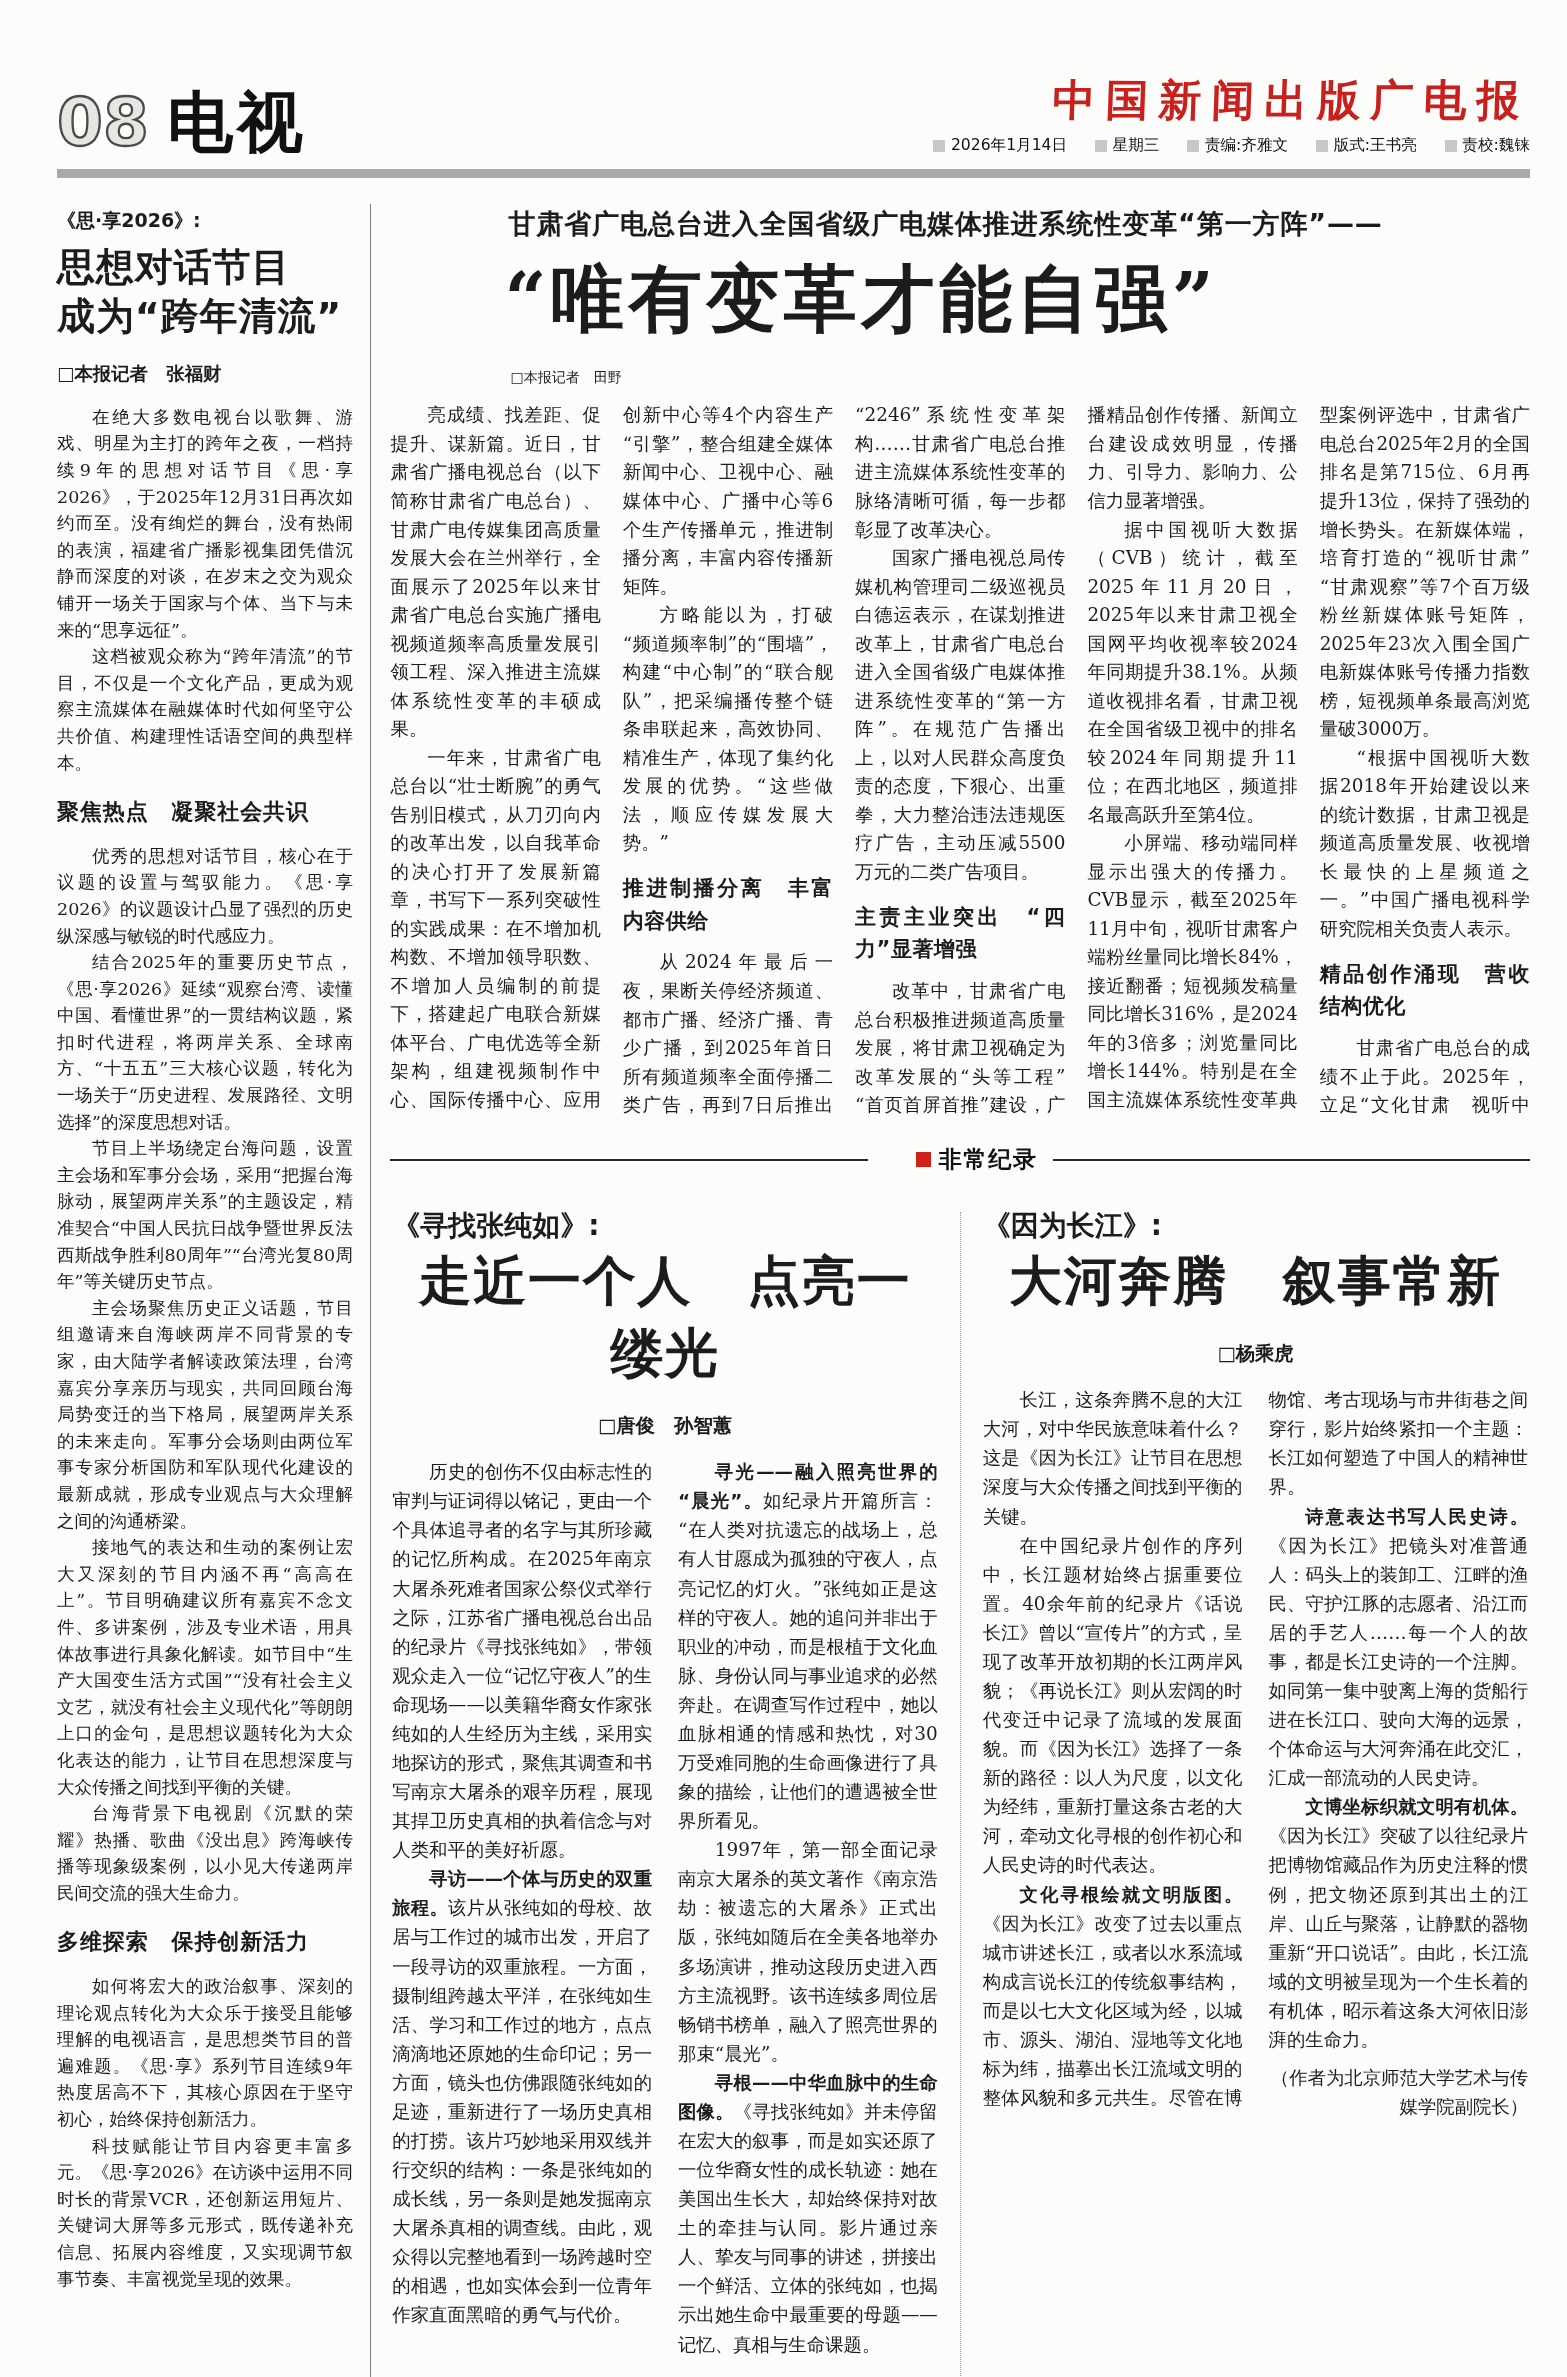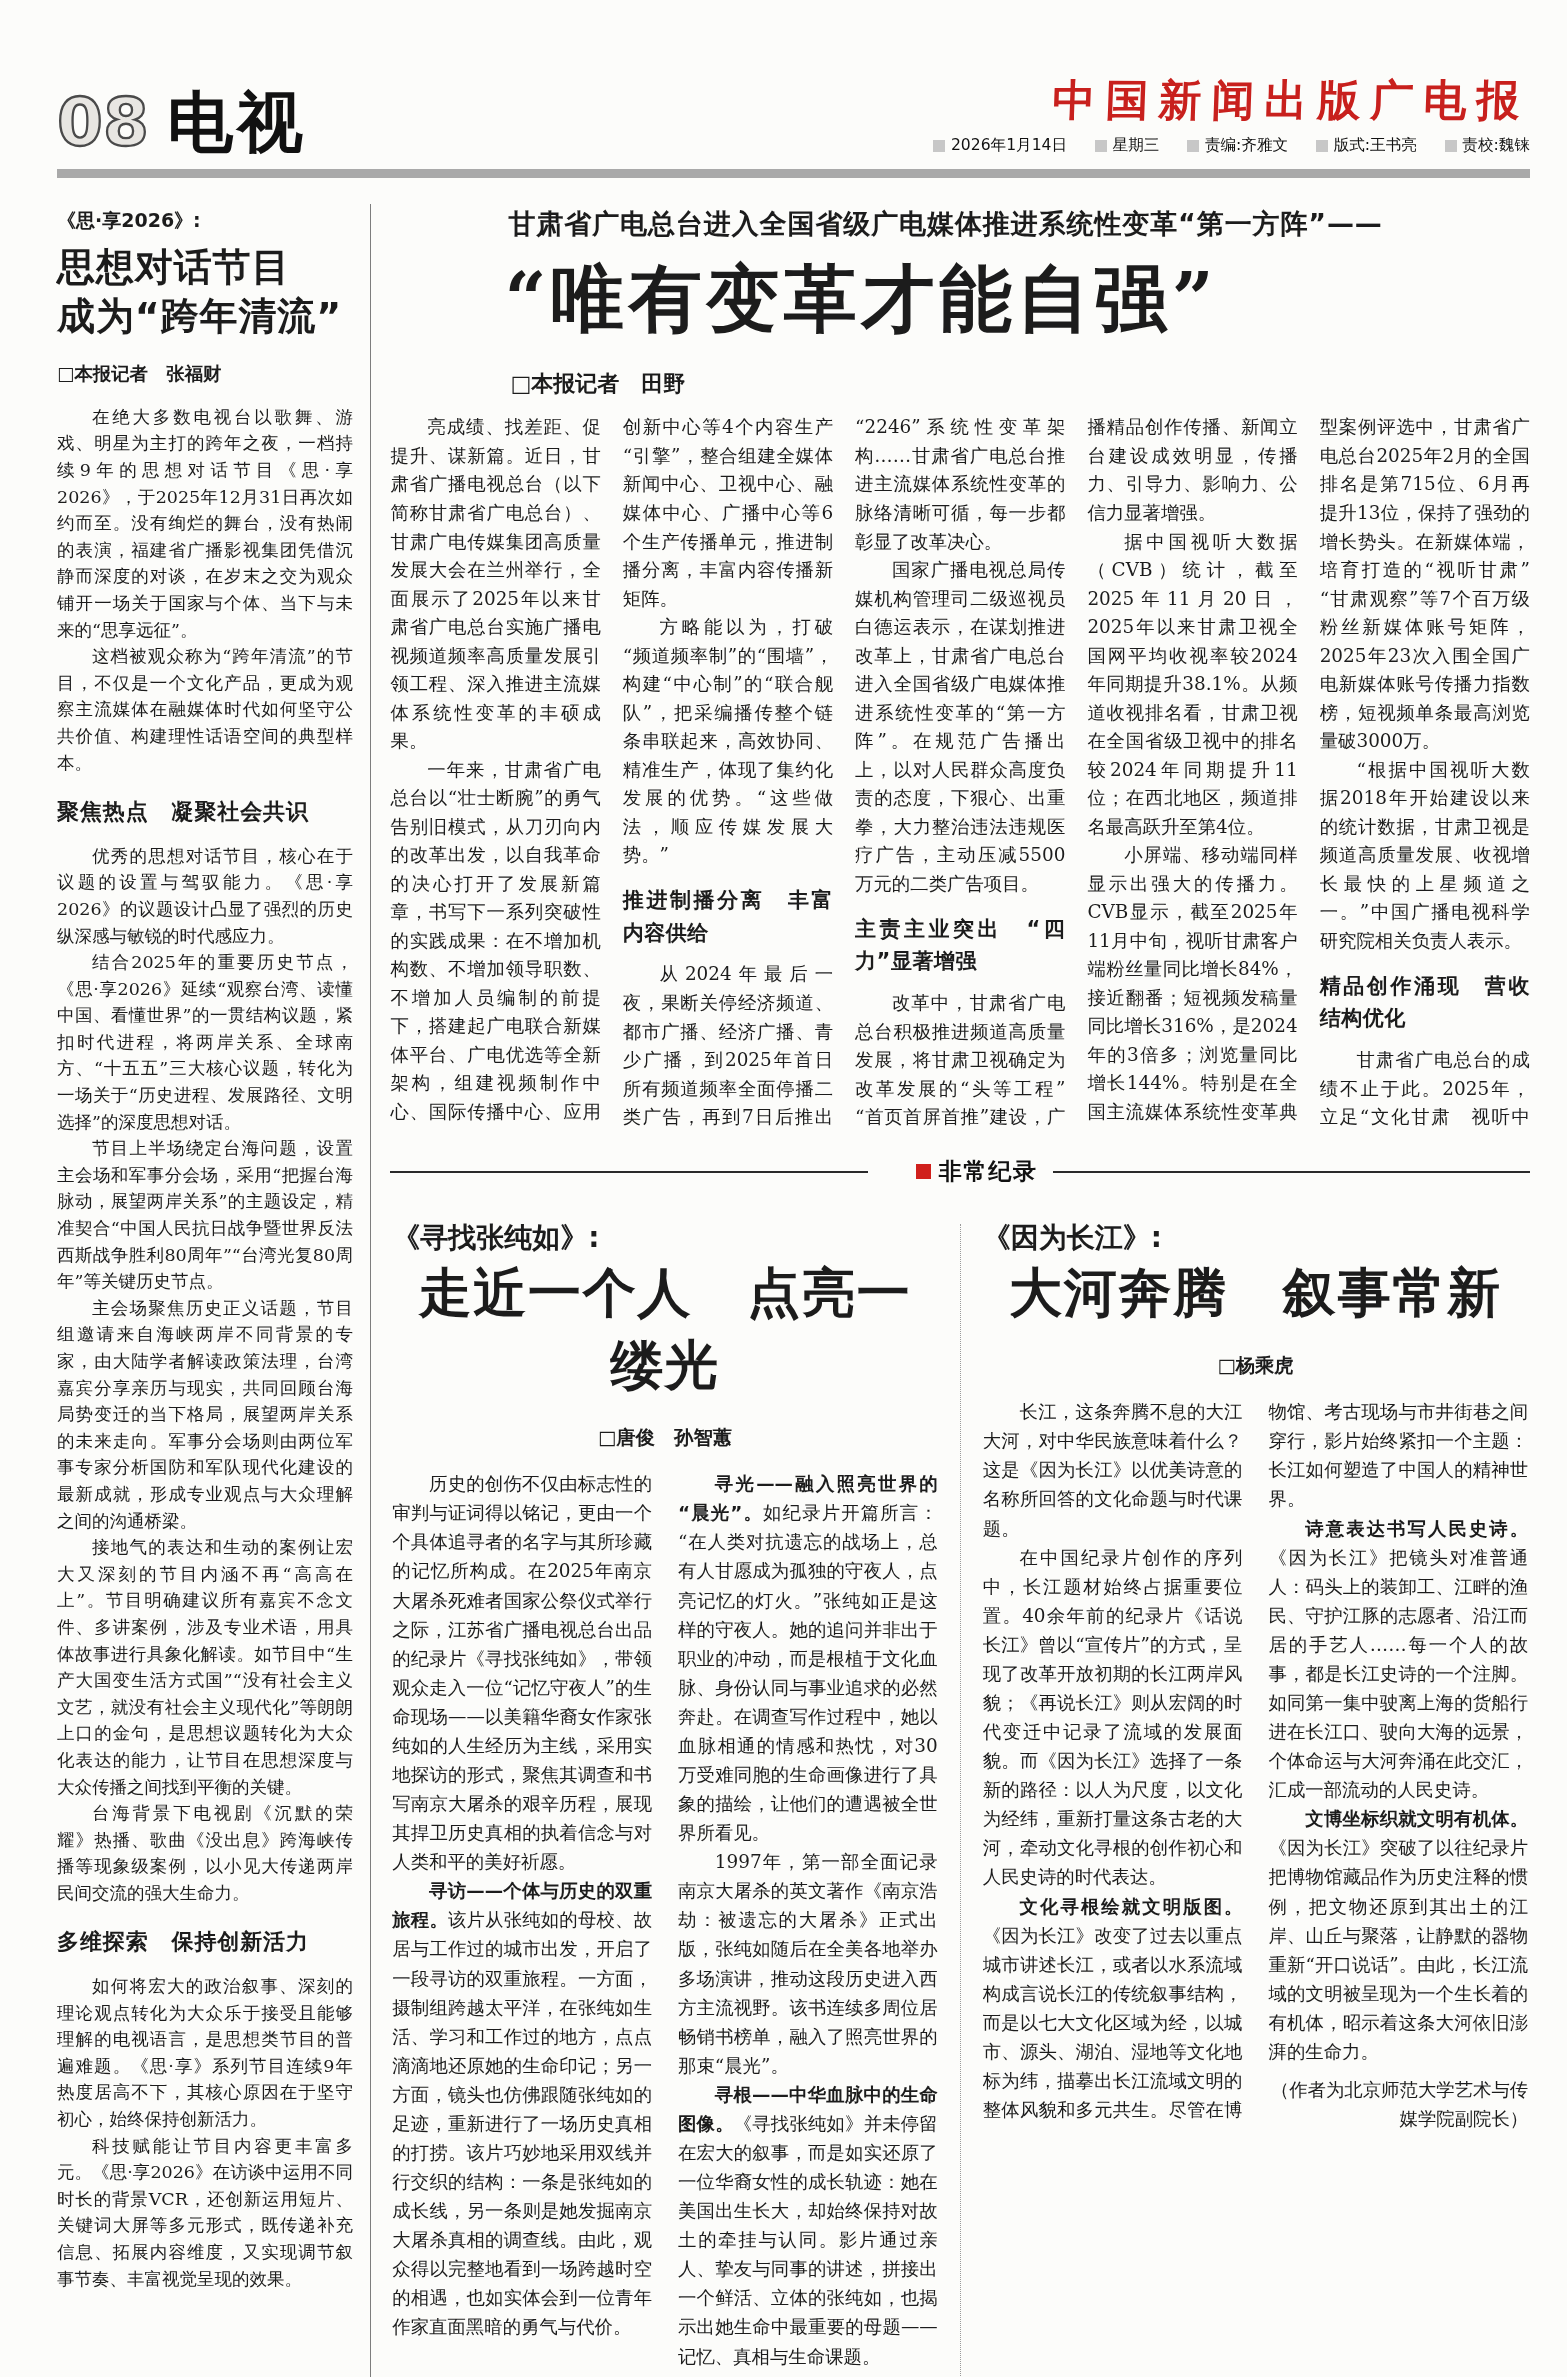--- a/index.html
+++ b/index.html
@@ -36,21 +36,21 @@
   .s-body{font-size:17.5px;line-height:1.52;text-align:justify;height:1885px;overflow:hidden;}
   .s-body .para{margin:0;text-indent:2em;}
   .s-body .sub{font-family:"DejaVu Sans","Liberation Sans",sans-serif;font-size:22px;font-weight:bold;
                margin:18.4px 0 14.7px;text-indent:0;letter-spacing:0.9px;}
 
   
   .m-kicker{font-family:"DejaVu Sans","Liberation Sans",sans-serif;font-size:27px;font-weight:bold;
             padding-left:118px;letter-spacing:0.9px;margin-top:1.8px;}
   .m-headline{font-size:73px;font-weight:700;letter-spacing:4.6px;padding-left:114px;margin-top:13px;
               font-family:"DejaVu Serif","Liberation Serif",serif;}
-  .m-byline{font-size:22px;font-weight:bold;padding-left:120px;margin:18.4px 0 14.7px;}
+  .m-byline{font-size:14px;font-weight:normal;padding-left:120px;margin:18.4px 0 14.7px;}
   .m-body{column-count:5;column-gap:22px;font-size:18.4px;line-height:1.55;text-align:justify;
           height:728px;overflow:hidden;}
   .m-body .para{margin:0;text-indent:2em;}
   .m-body .sub{font-family:"DejaVu Sans","Liberation Sans",sans-serif;font-size:21px;font-weight:bold;
                margin:14.7px 0 11px;text-indent:0;break-inside:avoid;letter-spacing:0.5px;}
 
   
   .divider{display:flex;align-items:center;margin:14.7px 0 3.7px;}
   .divider .line{flex:1;height:1.8px;background:#2a2a2a;}
   .div-label{margin:0 14.7px;display:flex;align-items:center;font-family:"DejaVu Sans","Liberation Sans",sans-serif;
@@ -168,21 +168,21 @@
             </div>
         </article>
 
         <div class="dotrule"></div>
 
         <article class="b-art">
           <div class="b-kicker">《因为长江》:</div>
           <h2 class="b-headline" style="margin:0">大河奔腾　叙事常新</h2>
           <div class="b-byline">□杨乘虎</div>
           <div class="b-body">
-              <p class="para">长江，这条奔腾不息的大江大河，对中华民族意味着什么？这是《因为长江》以优美诗意的名称所回答的文化命题与时代课题。</p>
+              <p class="para">长江，这条奔腾不息的大江大河，对中华民族意味着什么？这是《因为长江》让节目在思想深度与大众传播之间找到平衡的关键。</p>
               <p class="para">在中国纪录片创作的序列中，长江题材始终占据重要位置。40余年前的纪录片《话说长江》曾以“宣传片”的方式，呈现了改革开放初期的长江两岸风貌；《再说长江》则从宏阔的时代变迁中记录了流域的发展面貌。而《因为长江》选择了一条新的路径：以人为尺度，以文化为经纬，重新打量这条古老的大河，牵动文化寻根的创作初心和人民史诗的时代表达。</p>
               <p class="para"><strong>文化寻根绘就文明版图。</strong>《因为长江》改变了过去以重点城市讲述长江，或者以水系流域构成言说长江的传统叙事结构，而是以七大文化区域为经，以城市、源头、湖泊、湿地等文化地标为纬，描摹出长江流域文明的整体风貌和多元共生。尽管在博物馆、考古现场与市井街巷之间穿行，影片始终紧扣一个主题：长江如何塑造了中国人的精神世界。</p>
               <p class="para"><strong>诗意表达书写人民史诗。</strong>《因为长江》把镜头对准普通人：码头上的装卸工、江畔的渔民、守护江豚的志愿者、沿江而居的手艺人……每一个人的故事，都是长江史诗的一个注脚。如同第一集中驶离上海的货船行进在长江口、驶向大海的远景，个体命运与大河奔涌在此交汇，汇成一部流动的人民史诗。</p>
               <p class="para"><strong>文博坐标织就文明有机体。</strong>《因为长江》突破了以往纪录片把博物馆藏品作为历史注释的惯例，把文物还原到其出土的江岸、山丘与聚落，让静默的器物重新“开口说话”。由此，长江流域的文明被呈现为一个生长着的有机体，昭示着这条大河依旧澎湃的生命力。</p>
               <p class="para tail">（作者为北京师范大学艺术与传媒学院副院长）</p>
             </div>
         </article>
       </div>
 
     </div>

